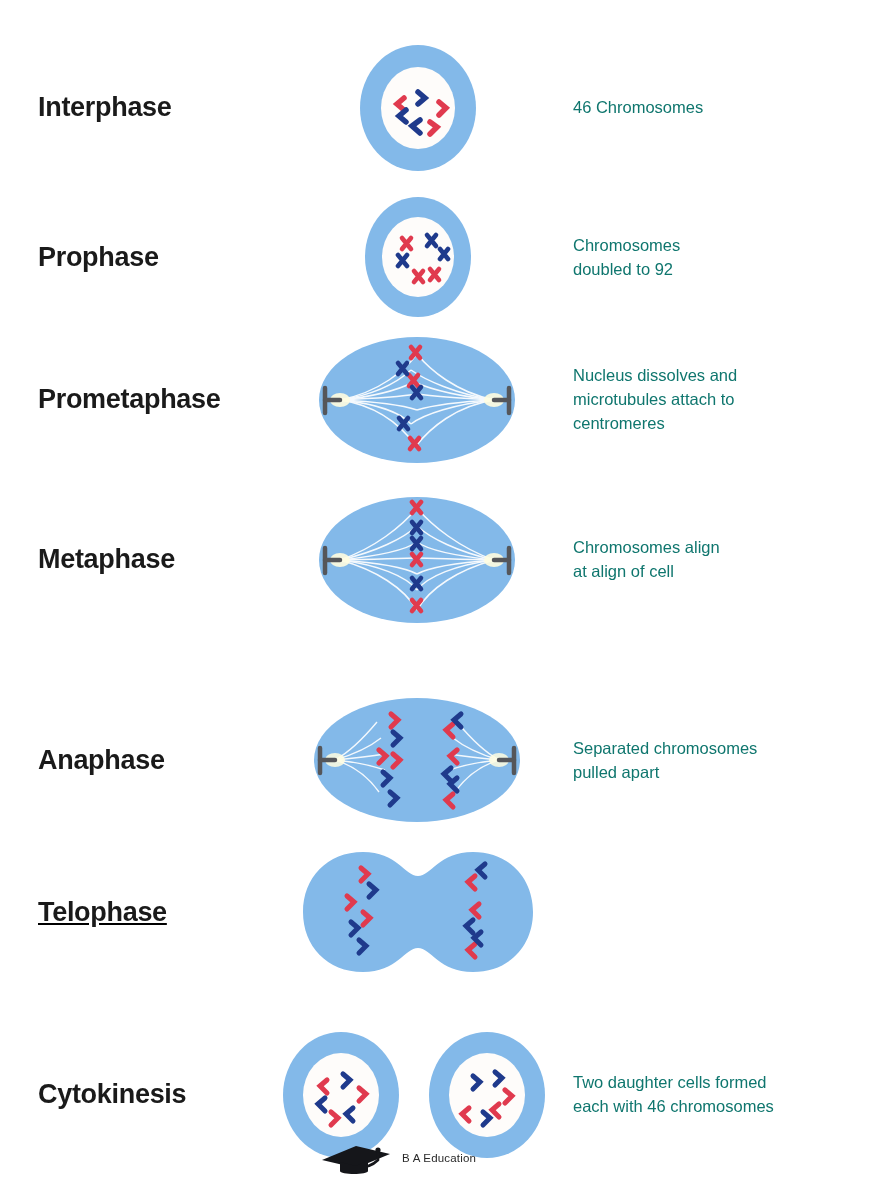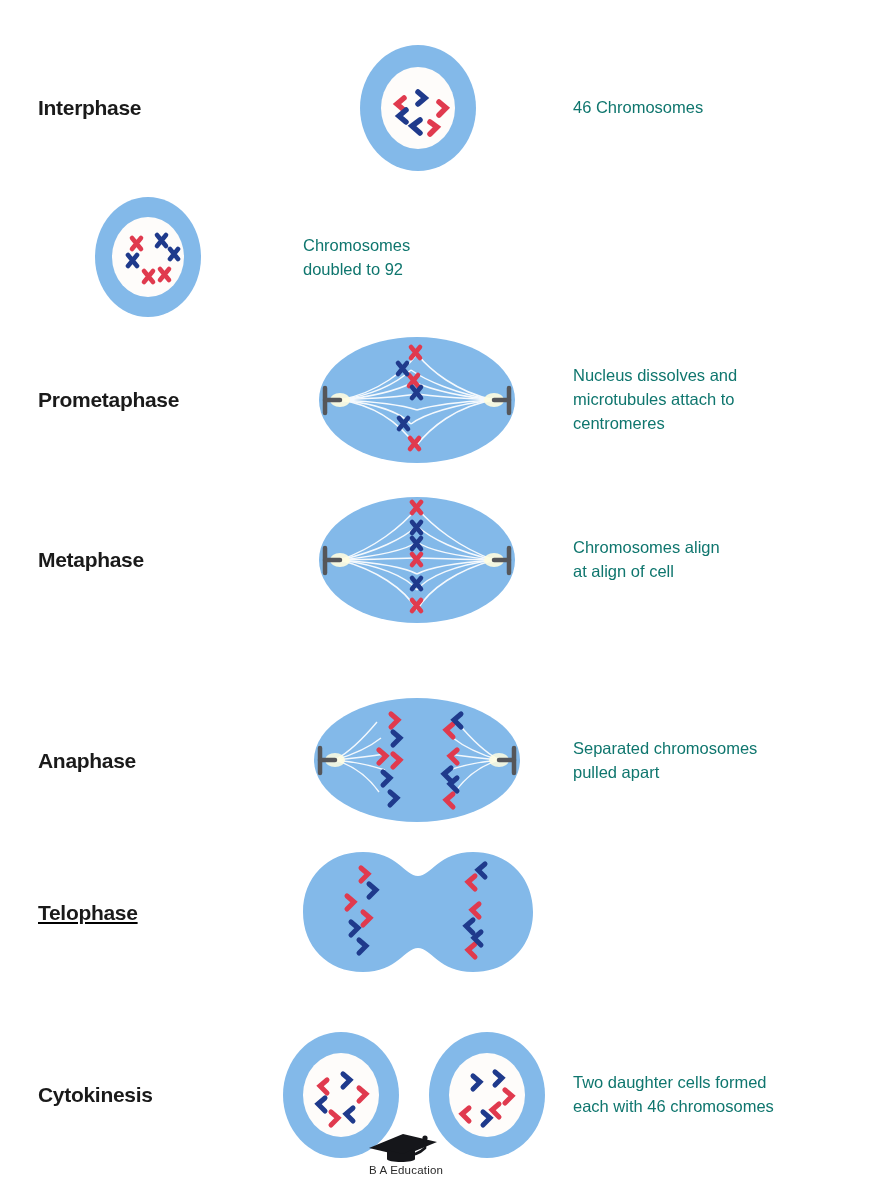--- a/index.html
+++ b/index.html
@@ -23,21 +23,21 @@
     position: absolute;
     left: 0;
     width: 880px;
     display: flex;
     align-items: center;
   }
   .phase-label {
     width: 270px;
     padding-left: 38px;
     box-sizing: border-box;
-    font-size: 21px;
+    font-size: 27px;
     font-weight: bold;
     color: #1a1a1a;
     letter-spacing: -0.3px;
     line-height: 1.1;
   }
   .phase-figure {
     width: 295px;
     display: flex;
     align-items: center;
     justify-content: center;
@@ -55,21 +55,21 @@
   }
   .desc-line { display: block; white-space: nowrap; }
 
   .watermark {
     position: absolute;
     left: 316px;
     top: 1128px;
     width: 180px;
     height: 62px;
     display: flex;
-    flex-direction: column;
+    flex-direction: row;
     align-items: center;
   }
   .wm-text {
     font-size: 11.5px;
     color: #2a2a2a;
     letter-spacing: 0.2px;
     margin-top: -2px;
   }
   svg { display: block; overflow: visible; }
 </style>
@@ -95,20 +95,21 @@
           <path d="M82,82 l-8,6 l8,7"></path>
         </g>
       </svg>
     </div>
     <div class="phase-desc">
       <span class="desc-line">46 Chromosomes</span>
     </div>
   </div>
 
   <div class="phase-row" style="top:190px; height:135px;">
+    <div class="phase-label">Prophase</div>
     <div class="phase-figure">
       <svg width="150" height="135" viewBox="0 0 150 135">
         <ellipse cx="75" cy="67" rx="53" ry="60" fill="#83B9E9"></ellipse>
         <ellipse cx="75" cy="67" rx="36" ry="40" fill="#FEFCFA"></ellipse>
         <g fill="none" stroke-linecap="round" stroke-width="4.6">
           <g stroke="#E03A4E">
             <path d="M59,48 l9,11 M68,48 l-9,11"></path>
             <path d="M71,81 l9,11 M80,81 l-9,11"></path>
             <path d="M87,79 l9,11 M96,79 l-9,11"></path>
           </g>

